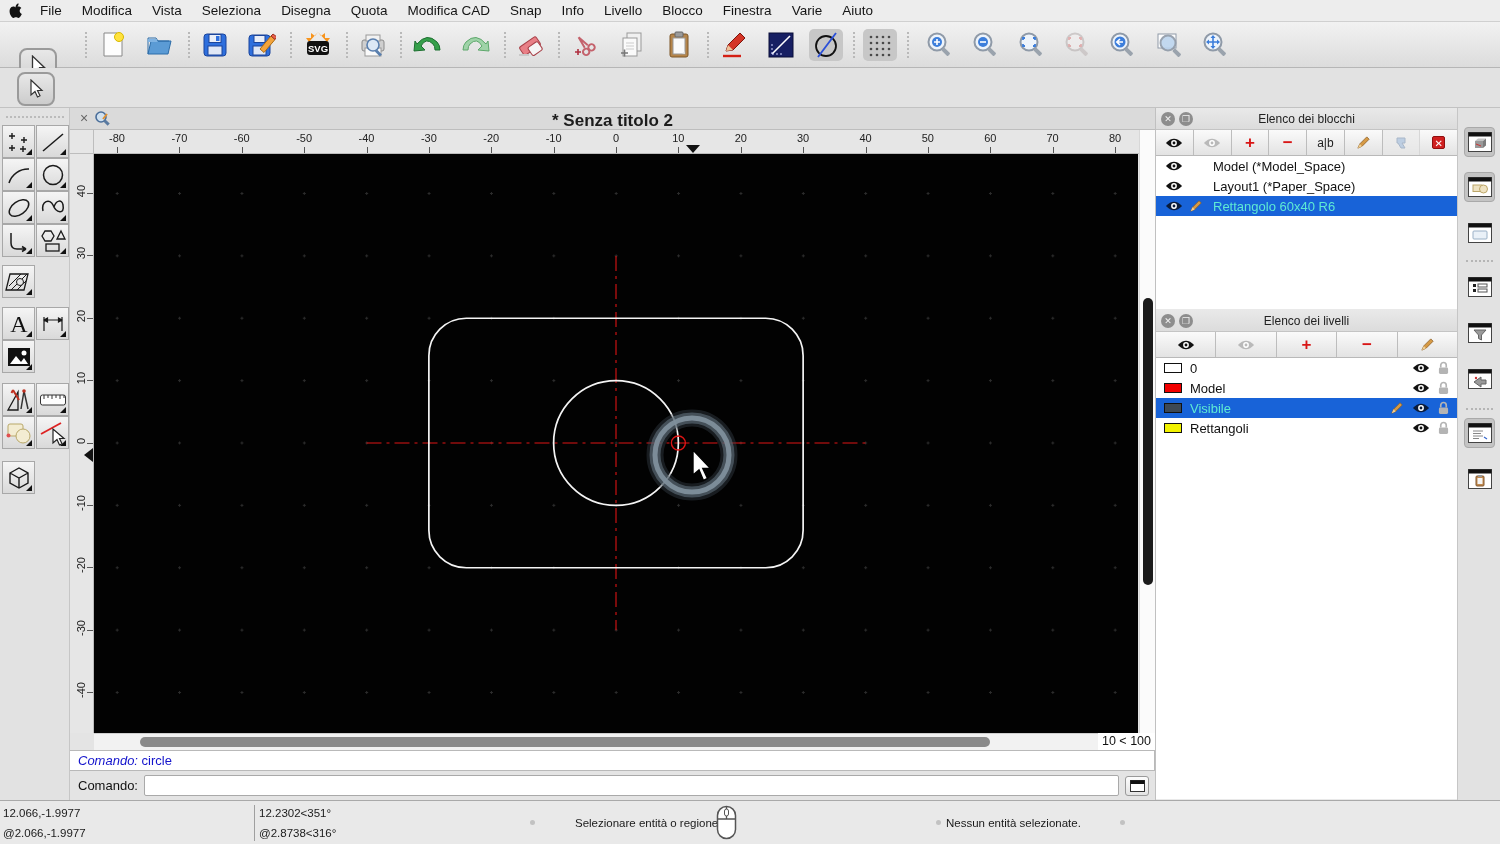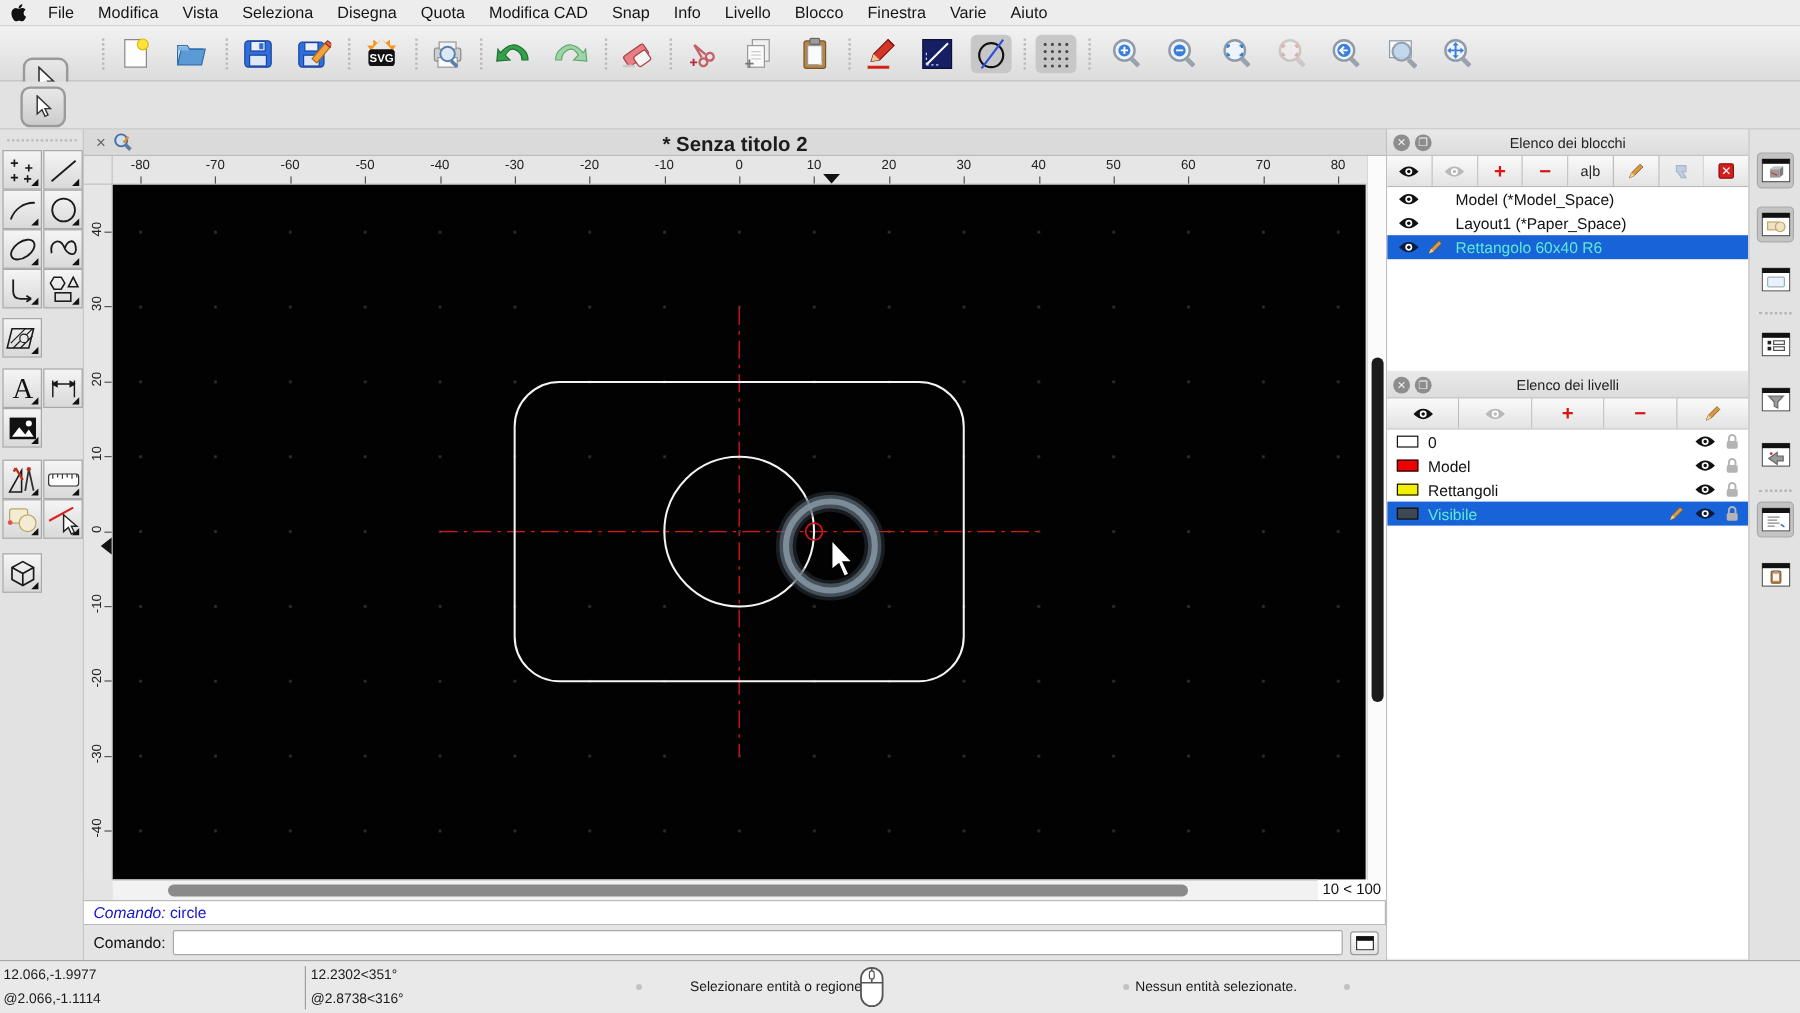--- a/index.html
+++ b/index.html
@@ -689,39 +689,20 @@
               <svg width="11" height="14" viewBox="0 0 12 15">
                 <path d="M3 7 V4.5 a3 3 0 0 1 6 0 V7" fill="none" stroke="#b4b4b4" stroke-width="1.8"></path>
                 <rect x="1" y="7" width="10" height="7" rx="1.5" fill="#b4b4b4"></rect>
               </svg>
             </span>
           </span>
         </div>
         <div class="prow lrow">
           <span class="swatch" style="background:#f20000"></span>
           <span class="name">Model</span>
-          <span class="ric">
-            <span style="display:flex">
-              <svg width="18" height="12" viewBox="0 0 20 12">
-                <path d="M1 6 Q10 -3.5 19 6 Q10 15.5 1 6z" fill="#111"></path>
-                <circle cx="10" cy="6" r="3.2" fill="#fff"></circle>
-                <circle cx="10" cy="6" r="1.6" fill="#111"></circle>
-              </svg>
-            </span>
-            <span style="display:flex">
-              <svg width="11" height="14" viewBox="0 0 12 15">
-                <path d="M3 7 V4.5 a3 3 0 0 1 6 0 V7" fill="none" stroke="#b4b4b4" stroke-width="1.8"></path>
-                <rect x="1" y="7" width="10" height="7" rx="1.5" fill="#b4b4b4"></rect>
-              </svg>
-            </span>
-          </span>
-        </div>
-        <div class="prow lrow">
-          <span class="swatch" style="background:#f2f200"></span>
-          <span class="name">Rettangoli</span>
           <span class="ric">
             <span style="display:flex">
               <svg width="18" height="12" viewBox="0 0 20 12">
                 <path d="M1 6 Q10 -3.5 19 6 Q10 15.5 1 6z" fill="#111"></path>
                 <circle cx="10" cy="6" r="3.2" fill="#fff"></circle>
                 <circle cx="10" cy="6" r="1.6" fill="#111"></circle>
               </svg>
             </span>
             <span style="display:flex">
               <svg width="11" height="14" viewBox="0 0 12 15">
@@ -749,20 +730,39 @@
               </svg>
             </span>
             <span style="display:flex">
               <svg width="11" height="14" viewBox="0 0 12 15">
                 <path d="M3 7 V4.5 a3 3 0 0 1 6 0 V7" fill="none" stroke="#b4b4b4" stroke-width="1.8"></path>
                 <rect x="1" y="7" width="10" height="7" rx="1.5" fill="#b4b4b4"></rect>
               </svg>
             </span>
           </span>
         </div>
+        <div class="prow lrow">
+          <span class="swatch" style="background:#f2f200"></span>
+          <span class="name">Rettangoli</span>
+          <span class="ric">
+            <span style="display:flex">
+              <svg width="18" height="12" viewBox="0 0 20 12">
+                <path d="M1 6 Q10 -3.5 19 6 Q10 15.5 1 6z" fill="#111"></path>
+                <circle cx="10" cy="6" r="3.2" fill="#fff"></circle>
+                <circle cx="10" cy="6" r="1.6" fill="#111"></circle>
+              </svg>
+            </span>
+            <span style="display:flex">
+              <svg width="11" height="14" viewBox="0 0 12 15">
+                <path d="M3 7 V4.5 a3 3 0 0 1 6 0 V7" fill="none" stroke="#b4b4b4" stroke-width="1.8"></path>
+                <rect x="1" y="7" width="10" height="7" rx="1.5" fill="#b4b4b4"></rect>
+              </svg>
+            </span>
+          </span>
+        </div>
       </div>
   </div>
 
   <div class="rstrip" id="rstrip">
       <div class="sbtn pressed" style="top:19px">
         <svg width="24" height="20" viewBox="0 0 24 20">
           <rect x="0.5" y="0.5" width="23" height="19" fill="#fff" stroke="#444"></rect>
           <rect x="0.5" y="0.5" width="23" height="4" fill="#111"></rect>
           <rect x="7" y="9" width="8" height="7" fill="#9a9a9a"></rect>
           <path d="M7 9 l3 -2.5 h8 l-3 2.5z" fill="#c4c4c4"></path>
@@ -826,21 +826,21 @@
           <rect x="10" y="6" width="4" height="2" fill="#999"></rect>
           <rect x="9.5" y="9" width="5" height="6" fill="#f5f5f5"></rect>
         </svg>
       </div>
       <div class="sdots" style="top:152px"></div>
       <div class="sdots" style="top:300px"></div>
     </div>
 
   <div class="statusbar">
     <div class="st-abs">12.066,-1.9977</div>
-    <div class="st-rel">@2.066,-1.1114</div>
+    <div class="st-rel">@2.066,-1.9977</div>
     <div class="st-sep"></div>
     <div class="st-absp">12.2302&lt;351°</div>
     <div class="st-relp">@2.8738&lt;316°</div>
     <div class="st-dot" style="left:530px"></div>
     <div class="st-hint">Selezionare entità o regione</div>
     <span class="mouse-ic">
       <svg width="21" height="35" viewBox="0 0 21 35">
           <rect x="1.5" y="1.5" width="18" height="32" rx="9" fill="#fff" stroke="#555" stroke-width="1.5"></rect>
           <path d="M1.5 14 h18 M10.5 1.5 v12.5" stroke="#555" stroke-width="1.3"></path>
           <rect x="8.5" y="4" width="4" height="7" rx="2" fill="#fff" stroke="#555"></rect>

